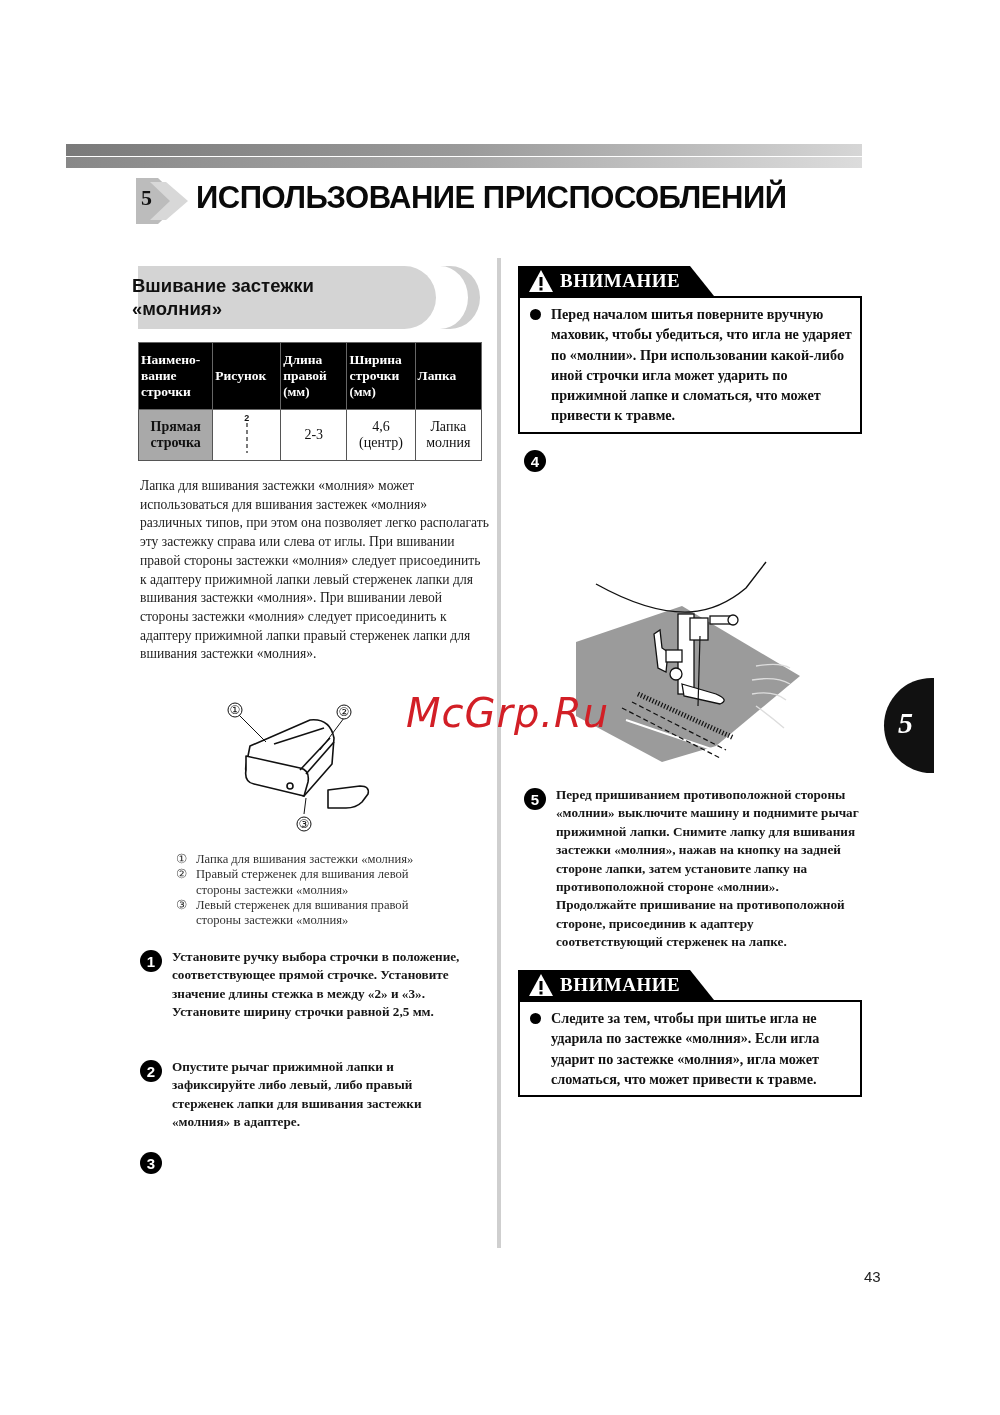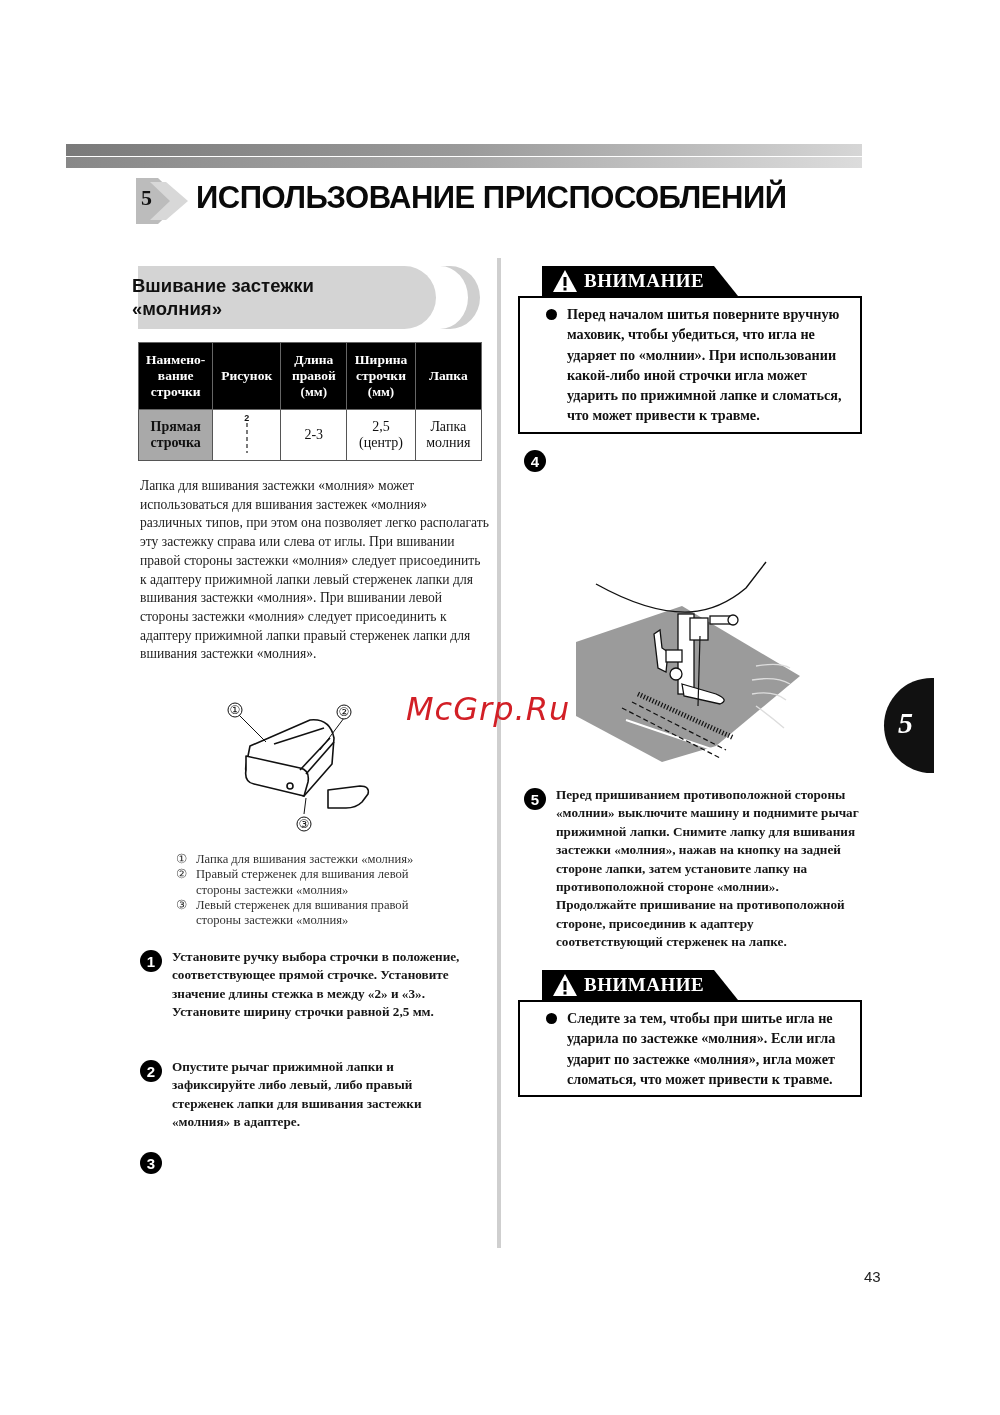--- a/index.html
+++ b/index.html
@@ -11,52 +11,52 @@
   
   .chev { left: 136px; top: 178px; width: 56px; height: 46px; }
   .chap-num { left: 141px; top: 185px; font-size: 22px; font-weight: bold; font-family: "Liberation Serif", serif; }
   .chap-title { left: 196px; top: 180px; font-family: "Liberation Sans", sans-serif; font-weight: bold; font-size: 31px; letter-spacing: -0.5px; color: #0a0a0a; }
   
   .sec-pill { left: 138px; top: 266px; width: 298px; height: 63px; background: #d4d4d4; border-radius: 0 32px 32px 0; }
   .sec-pill2 { left: 440px; top: 266px; width: 40px; height: 63px; }
   .sec-title { left: 132px; top: 274px; font-family: "Liberation Sans", sans-serif; font-weight: bold; font-size: 18.5px; line-height: 23px; color: #111; }
   
   table.stitch { position: absolute; left: 138px; top: 342px; width: 344px; border-collapse: collapse; font-family: "Liberation Serif", serif; }
-  table.stitch th { background: #000; color: #fff; font-weight: bold; font-size: 13.5px; line-height: 16px; border: 1px solid #666; padding: 2px 2px; text-align: center; height: 62px; }
+  table.stitch th { background: #000; color: #fff; font-weight: bold; font-size: 13.5px; line-height: 16px; border: 1px solid #666; padding: 2px 2px; text-align: left; height: 62px; }
   table.stitch th small { font-size: 13px; }
   table.stitch td { border: 1px solid #555; text-align: center; font-size: 14px; line-height: 16px; height: 50px; padding: 0 2px; }
   table.stitch td.name { background: #a9a9a9; font-weight: bold; }
   
   .body-text { left: 140px; top: 477px; width: 350px; font-size: 13.6px; line-height: 18.7px; color: #222; }
   
   .fig1 { left: 220px; top: 698px; width: 180px; height: 140px; }
   .legend { left: 176px; top: 852px; width: 300px; font-size: 12.6px; line-height: 15.3px; color: #333; }
   .legend .row { display: flex; }
   .legend .num { width: 20px; flex: none; }
   
   .step { position: absolute; display: flex; width: 350px; }
   .step .badge { width: 22px; height: 22px; border-radius: 50%; background: #000; color: #fff; font-family: "Liberation Sans", sans-serif; font-weight: bold; font-size: 15px; display: flex; align-items: center; justify-content: center; flex: none; margin-right: 10px; margin-top: 2px; }
   .step .txt { font-weight: bold; font-size: 13.2px; line-height: 18.4px; color: #161616; }
   
   .vdiv { left: 497px; top: 258px; width: 4px; height: 990px; background: #cfcfcf; }
   
-  .caution-head { height: 30px; display: flex; align-items: flex-start; margin-left: 24px; }
+  .caution-head { height: 30px; display: flex; align-items: flex-start; }
   .caution-tab { background: #000; color: #fff; height: 30px; display: flex; align-items: center; padding: 0 10px 0 10px; position: relative; }
   .caution-tab::after { content: ""; position: absolute; right: -24px; top: 0; border-left: 24px solid #000; border-top: 30px solid transparent; width: 0; height: 0; }
   .caution-title { font-family: "Liberation Serif", serif; font-weight: bold; font-size: 19px; letter-spacing: 0.5px; margin-left: 6px; }
-  .caution-box { border: 2px solid #000; padding: 6px 8px 6px 24px; display: flex; }
+  .caution-box { border: 2px solid #000; padding: 6px 8px 6px 8px; display: flex; }
   .caution-box .bullet { width: 11px; height: 11px; border-radius: 50%; background: #000; flex: none; margin: 5px 10px 0 2px; }
   .caution-box .txt { font-weight: bold; font-size: 14.2px; line-height: 20.3px; color: #111; }
   
   .fig2 { left: 570px; top: 556px; width: 240px; height: 210px; }
   
   .side-tab { left: 884px; top: 678px; width: 50px; height: 95px; background: #111; border-radius: 48px 0 0 48px; }
   .side-num { left: 898px; top: 706px; color: #fff; font-family: "Liberation Serif", serif; font-style: italic; font-weight: bold; font-size: 30px; }
   .page-num { left: 864px; top: 1268px; font-family: "Liberation Sans", sans-serif; font-size: 15px; color: #222; }
-  .watermark { left: 406px; top: 690px; font-family: "DejaVu Sans", sans-serif; font-style: italic; font-size: 32px; color: #d21f26; letter-spacing: 1px; }
+  .watermark { left: 406px; top: 690px; font-family: "DejaVu Sans", sans-serif; font-style: italic; font-size: 40px; color: #d21f26; letter-spacing: 1px; }
 </style>
 </head>
 <body>
 
 <div class="abs bar1"></div>
 <div class="abs bar2"></div>
 
 <svg class="abs chev" viewBox="0 0 56 46">
   <polygon points="0,0 22,0 46,23 22,46 0,46" fill="#bcbcbc"></polygon>
   <polygon points="14,4 30,4 52,23 30,42 14,42 34,23" fill="#d8d8d8"></polygon>
@@ -84,21 +84,21 @@
   </tr>
   <tr>
     <td class="name">Прямая строчка</td>
     <td>
       <div style="font-family:'Liberation Sans',sans-serif;font-weight:bold;font-size:9px;line-height:9px;">2</div>
       <svg width="6" height="30">
             <line x1="3" y1="0" x2="3" y2="30" stroke="#222" stroke-width="1.2" stroke-dasharray="4,3"></line>
           </svg>
     </td>
     <td>2-3</td>
-    <td><span>2,5</span><br><span>(центр)</span></td>
+    <td><span>4,6</span><br><span>(центр)</span></td>
     <td><span>Лапка</span><br><span>молния</span></td>
   </tr>
 </tbody>
   </table>
 
 <div class="abs body-text">Лапка для вшивания застежки «молния» может использоваться для вшивания застежек «молния» различных типов, при этом она позволяет легко располагать эту застежку справа или слева от иглы. При вшивании правой стороны застежки «молния» следует присоединить к адаптеру прижимной лапки левый стерженек лапки для вшивания застежки «молния». При вшивании левой стороны застежки «молния» следует присоединить к адаптеру прижимной лапки правый стерженек лапки для вшивания застежки «молния».</div>
 
 <svg class="abs fig1" viewBox="0 0 180 140">
   <g fill="#fff" stroke="#111" stroke-width="1.6" stroke-linejoin="round">
     <path d="M108,92 L140,88 Q150,88 148,96 L142,104 Q136,110 126,110 L108,110 Z"></path>

